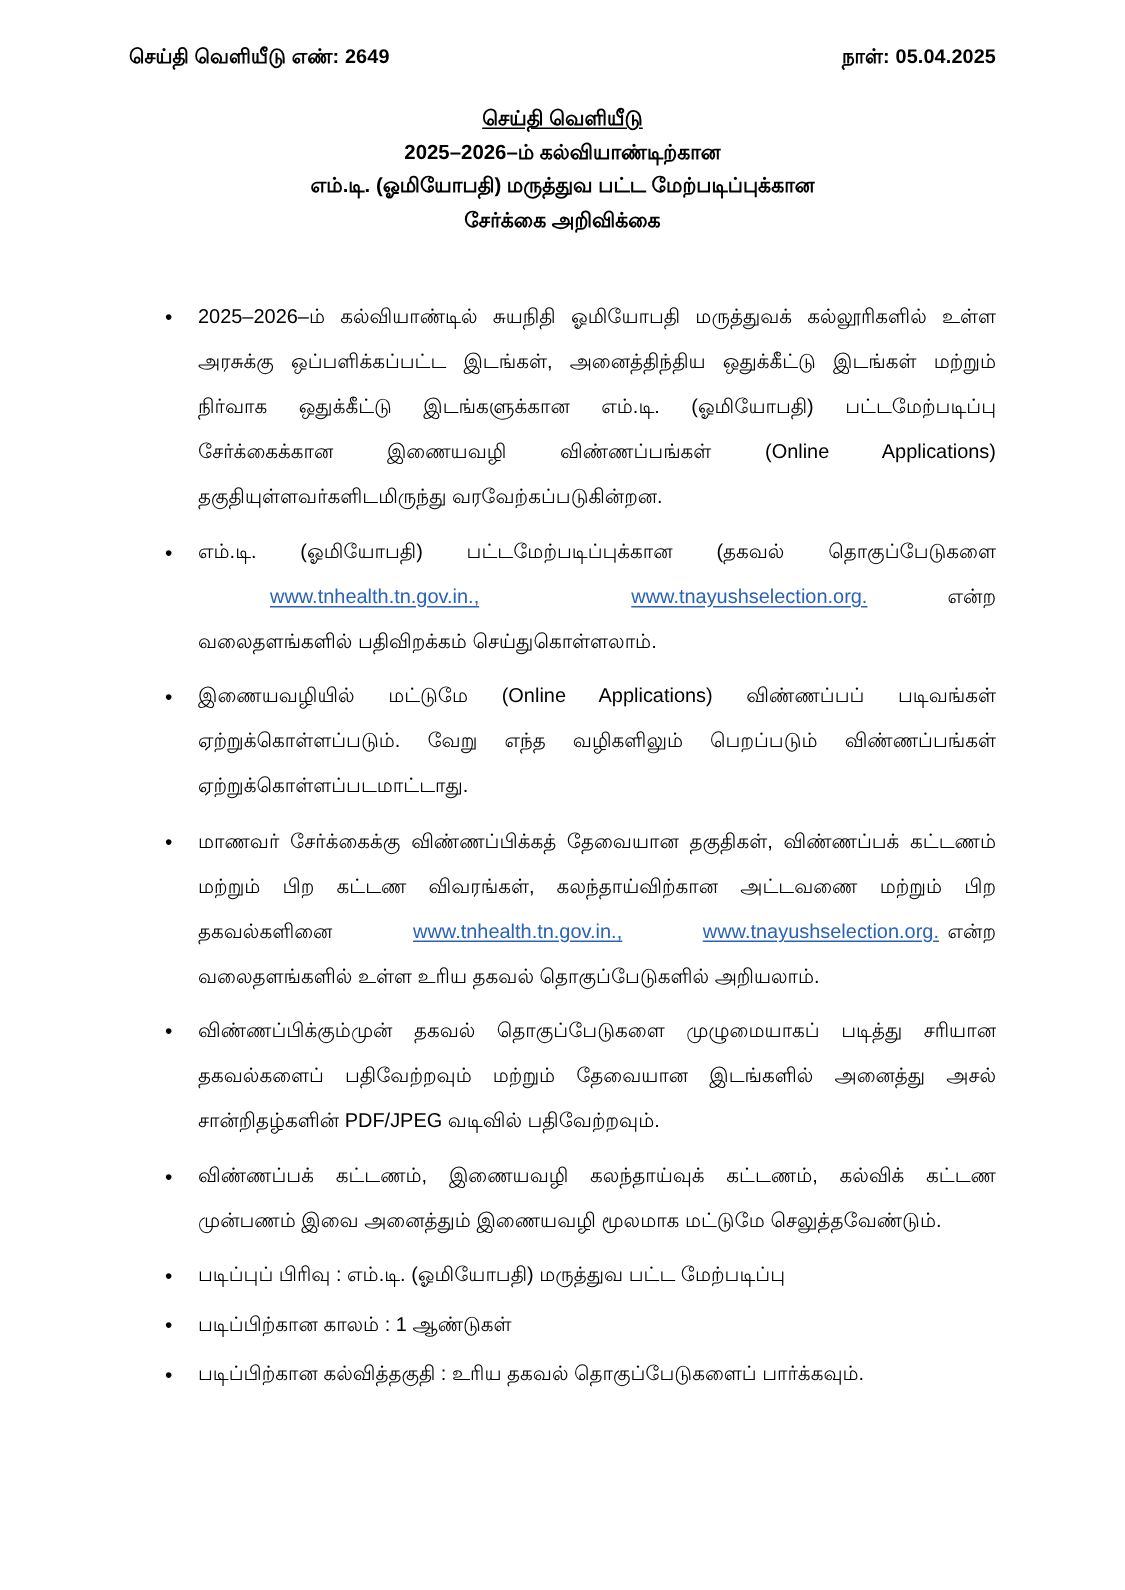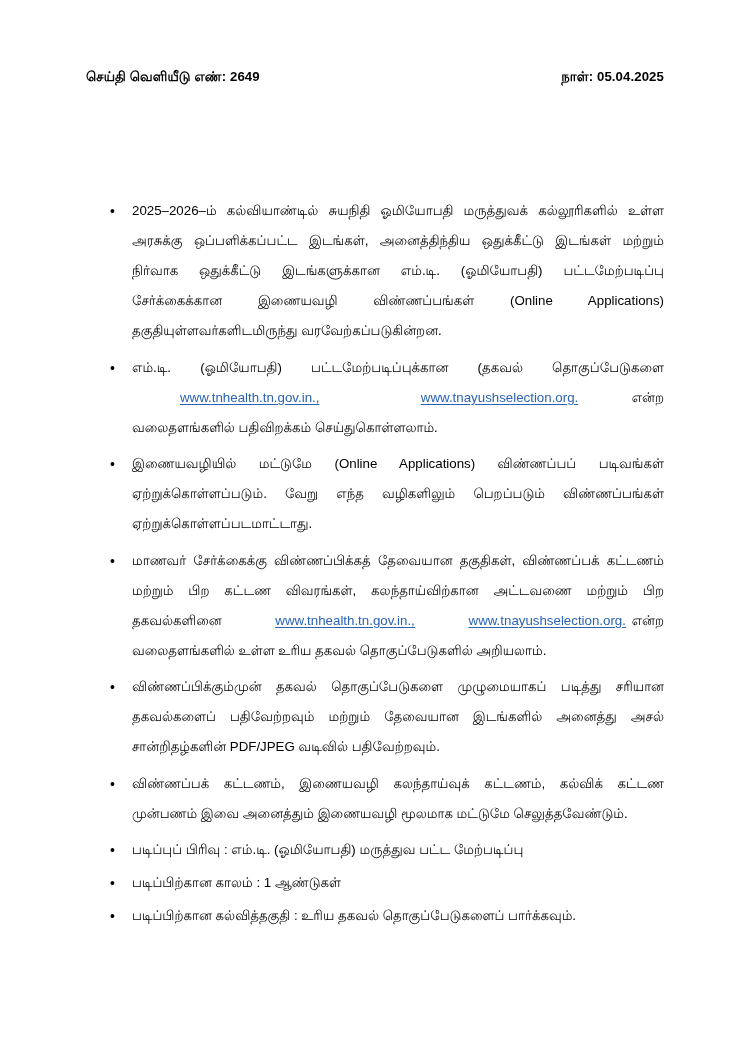--- a/index.html
+++ b/index.html
@@ -23,21 +23,20 @@
     position: absolute;
     left: 86px;
     top: 30px;
     width: 578px;
     display: flex;
     justify-content: space-between;
     align-items: baseline;
     font-size: 13.2px;
     font-weight: bold;
     letter-spacing: 0.1px;
-    margin-top: 39px;
   }
   .header-left, .header-right {
     white-space: nowrap;
   }
   .title-block {
     position: absolute;
     left: 86px;
     top: 68px;
     width: 578px;
     text-align: center;
@@ -99,20 +98,26 @@
 </head>
 <body>
 
 <div class="page">
 
   <div class="header-row">
     <span class="header-left">செய்தி வெளியீடு எண்: 2649</span>
     <span class="header-right">நாள்: 05.04.2025</span>
   </div>
 
+  <div class="title-block">
+    <div class="title-line-1">செய்தி வெளியீடு</div>
+    <div>2025–2026–ம் கல்வியாண்டிற்கான</div>
+    <div>எம்.டி. (ஓமியோபதி) மருத்துவ பட்ட மேற்படிப்புக்கான</div>
+    <div>சேர்க்கை அறிவிக்கை</div>
+  </div>
 
   <div class="body-block">
     <ul class="bullets" id="bullet-list">
         <li class="bullet">
           <span class="dot">•</span>
           <span class="para">2025–2026–ம் கல்வியாண்டில் சுயநிதி ஓமியோபதி மருத்துவக் கல்லூரிகளில் உள்ள அரசுக்கு ஒப்பளிக்கப்பட்ட இடங்கள், அனைத்திந்திய ஒதுக்கீட்டு இடங்கள் மற்றும் நிர்வாக ஒதுக்கீட்டு இடங்களுக்கான எம்.டி. (ஓமியோபதி) பட்டமேற்படிப்பு சேர்க்கைக்கான இணையவழி விண்ணப்பங்கள் (Online Applications) தகுதியுள்ளவர்களிடமிருந்து வரவேற்கப்படுகின்றன.</span>
         </li>
         <li class="bullet">
           <span class="dot">•</span>
           <span class="para">எம்.டி. (ஓமியோபதி) பட்டமேற்படிப்புக்கான (தகவல் தொகுப்பேடுகளை <a class="lnk" href="#" style="color: rgb(42, 99, 181);">www.tnhealth.tn.gov.in.,</a> <a class="lnk" href="#" style="color: rgb(42, 99, 181);">www.tnayushselection.org.</a> என்ற வலைதளங்களில் பதிவிறக்கம் செய்துகொள்ளலாம்.</span>

